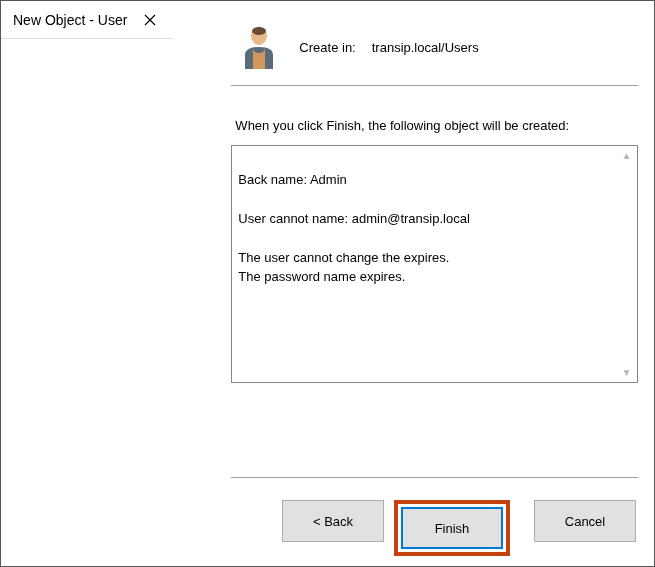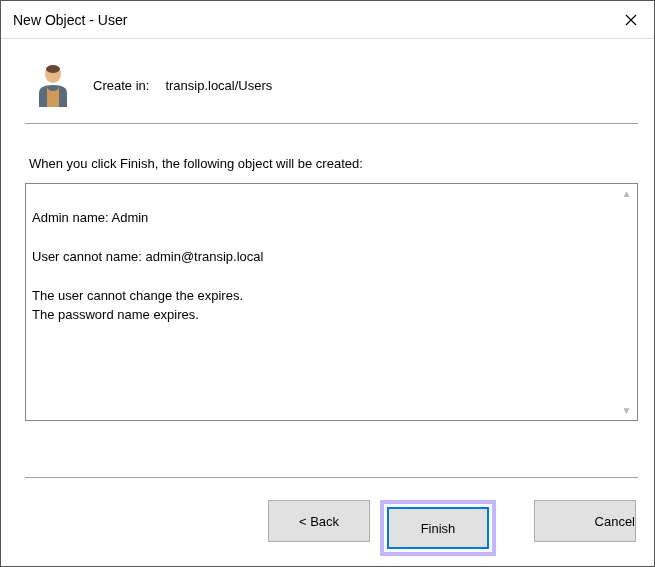--- a/index.html
+++ b/index.html
@@ -10,21 +10,21 @@
       width: 655px;
       height: 567px;
       overflow: hidden;
     }
     .window {
       border: 1px solid #555;
       width: 655px;
       height: 567px;
       background: #fff;
       display: flex;
-      flex-direction: column;
+      gap: 34px;
     }
     .titlebar {
       display: flex;
       align-items: center;
       height: 38px;
       padding: 0 0 0 12px;
       border-bottom: 1px solid #ddd;
       font-size: 14px;
     }
     .titlebar .title { flex: 1; color: #000; }
@@ -115,24 +115,24 @@
       border: 1px solid #adadad;
       font-family: inherit;
       font-size: 13px;
       cursor: pointer;
     }
     .btn-default {
       border: 2px solid #0078d7;
     }
     .highlight-wrap {
       padding: 3px;
-      border: 4px solid #c4b5fd;
+      border: 4px solid #c2410c;
       display: inline-flex;
     }
-    .cancel-gap { margin-left: 28px; text-align: right; }
+    .cancel-gap { margin-left: 14px; }
   </style>
 </head>
 <body>
 
 <div class="window">
   <div class="titlebar">
     <span class="title">New Object - User</span>
     <div class="close-btn">
       <svg width="12" height="12" viewBox="0 0 12 12">
           <path d="M1 1 L11 11 M11 1 L1 11" stroke="currentColor" stroke-width="1.2" fill="none"></path>
@@ -152,21 +152,21 @@
         <span>Create in:</span>
         <span>transip.local/Users</span>
       </div>
     </div>
 
     <hr class="divider">
 
     <div class="instruction">When you click Finish, the following object will be created:</div>
 
     <div class="summary-box">
-      <div><span>Admin name:</span> <span>Admin</span>
+      <div><span>Back name:</span> <span>Admin</span>
 
 <span>User cannot name:</span> <span>admin@transip.local</span>
 
 <span>The user cannot change the expires.</span>
 <span>The password name expires.</span></div>
       <div class="scroll-arrow up">▲</div>
       <div class="scroll-arrow down">▼</div>
     </div>
 
     <div class="footer">

